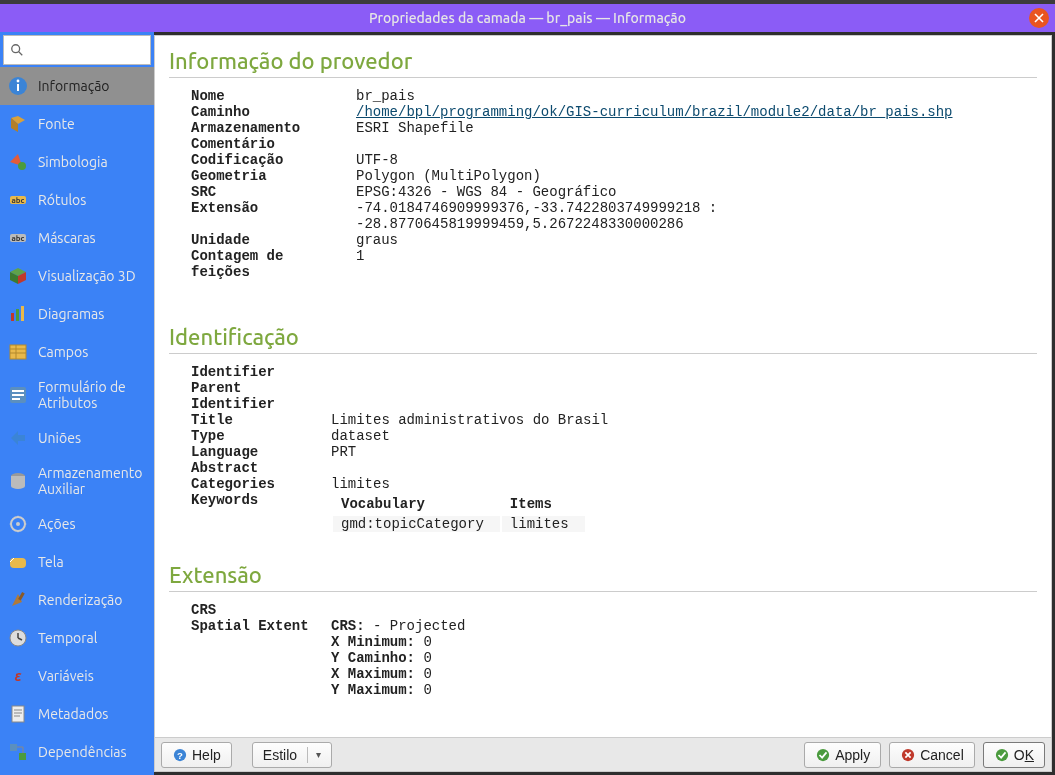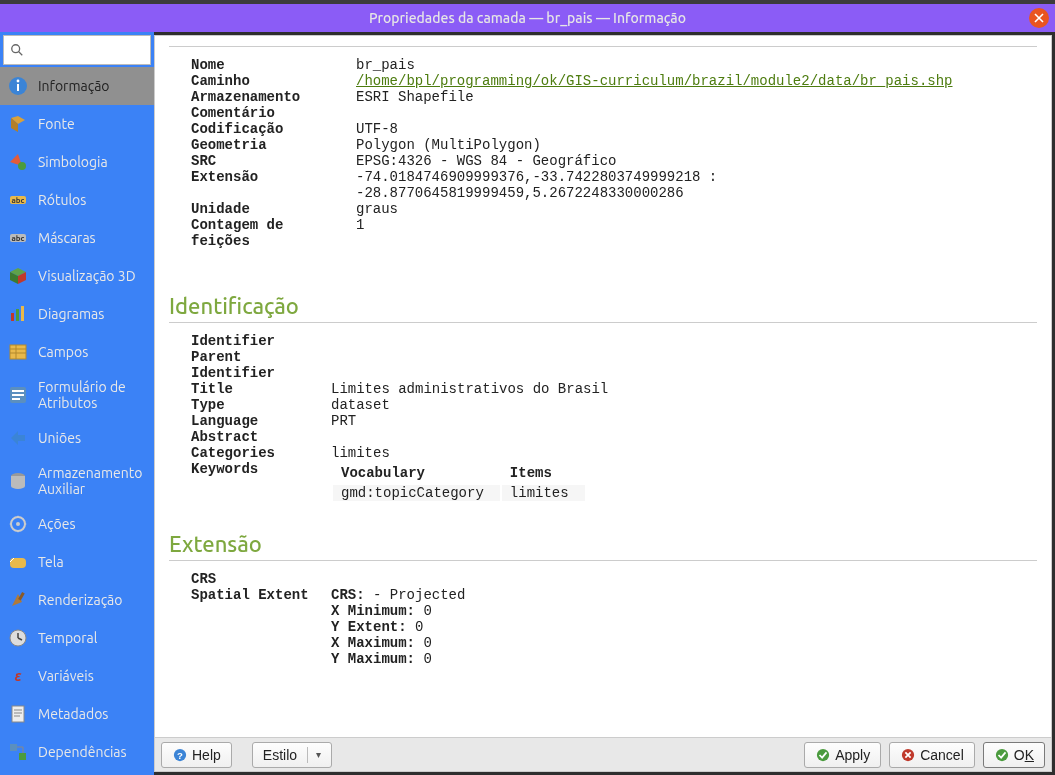--- a/index.html
+++ b/index.html
@@ -32,21 +32,21 @@
 .content-wrap { flex: 1; background: #fff; display: flex; flex-direction: column; margin: 3px 3px 3px 0; border: 1px solid #ccc; }
 .content { flex: 1; overflow: auto; padding: 6px 14px 10px 14px; }
 .section-title { color: #7ea83f; font-size: 22px; font-weight: 500; margin: 6px 0 2px 0; }
 .hr { border: none; border-top: 1px solid #ccc; margin: 4px 0 10px 0; }
 
 .kv { display: table; margin-left: 22px; font-family: Liberation Mono, monospace; }
 .kv-row { display: table-row; }
 .kv-row .k { display: table-cell; font-weight: 600; color: #222; padding: 0 12px 0 0; vertical-align: top; width: 165px; }
 .kv-row.wide .k { width: 140px; }
 .kv-row .v { display: table-cell; color: #222; vertical-align: top; word-break: break-word; }
-.link { color: #4d7c0f; text-decoration: underline; cursor: pointer; }
+.link { color: #0c4a6e; text-decoration: underline; cursor: pointer; }
 
 .mini-table { margin-top: 2px; }
 .mini-table th { font-weight: 600; padding: 0 16px 2px 8px; text-align: left; }
 .mini-table td { padding: 0 16px 0 8px; background: #f6f6f6; }
 
 .spatial-sub .subk { font-weight: 600; display: inline; }
 .spatial-sub .subv { display: inline; }
 
 
 .bottombar { height: 34px; background: #e8e8e8; border-top: 1px solid #ccc; display: flex; align-items: center; padding: 0 6px; gap: 8px; }
@@ -256,20 +256,21 @@
             </span>
             <span class="label">Dependências</span>
           </div>
           <div class="navitem"></div>
         </div>
   </div>
 
   <div class="content-wrap">
     <div class="content">
 
+      <h2 class="section-title">Informação do provedor</h2>
       <hr class="hr">
       <div class="kv">
         <div class="kv-row">
               <span class="k">Nome</span>
               <span class="v">br_pais</span>
             </div>
         <div class="kv-row">
               <span class="k">Caminho</span>
               <span class="v"><a class="link">/home/bpl/programming/ok/GIS-curriculum/brazil/module2/data/br_pais.shp</a></span>
             </div>
@@ -362,21 +363,21 @@
       <div class="kv">
         <div class="kv-row wide">
               <span class="k">CRS</span>
               <span class="v"></span>
             </div>
         <div class="kv-row wide">
               <span class="k">Spatial Extent</span>
           <span class="v spatial-sub">
             <div><span class="subk">CRS:</span><span class="subv"> - Projected</span></div>
             <div><span class="subk">X Minimum:</span><span class="subv"> 0</span></div>
-            <div><span class="subk">Y Extent:</span><span class="subv"> 0</span></div>
+            <div><span class="subk">Y Caminho:</span><span class="subv"> 0</span></div>
             <div><span class="subk">X Maximum:</span><span class="subv"> 0</span></div>
             <div><span class="subk">Y Maximum:</span><span class="subv"> 0</span></div>
           </span>
         </div>
       </div>
 
     </div>
 
     <div class="bottombar">
       <button class="btn">

